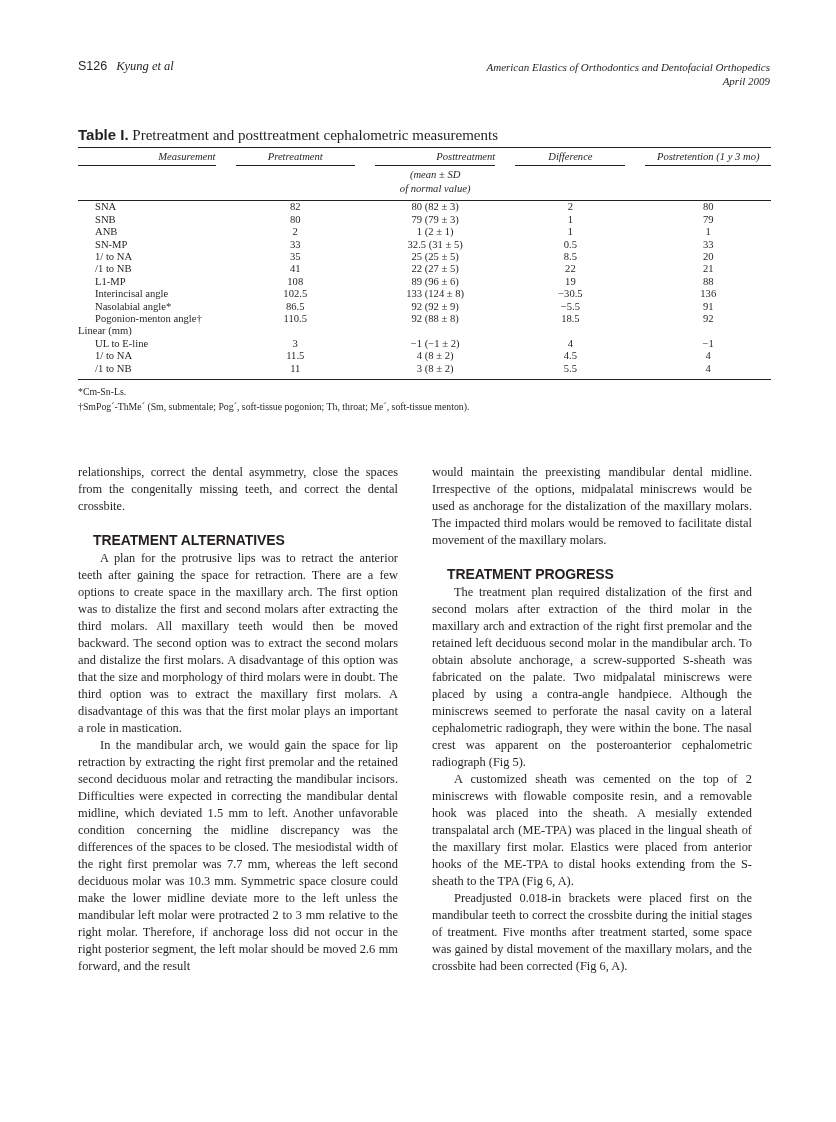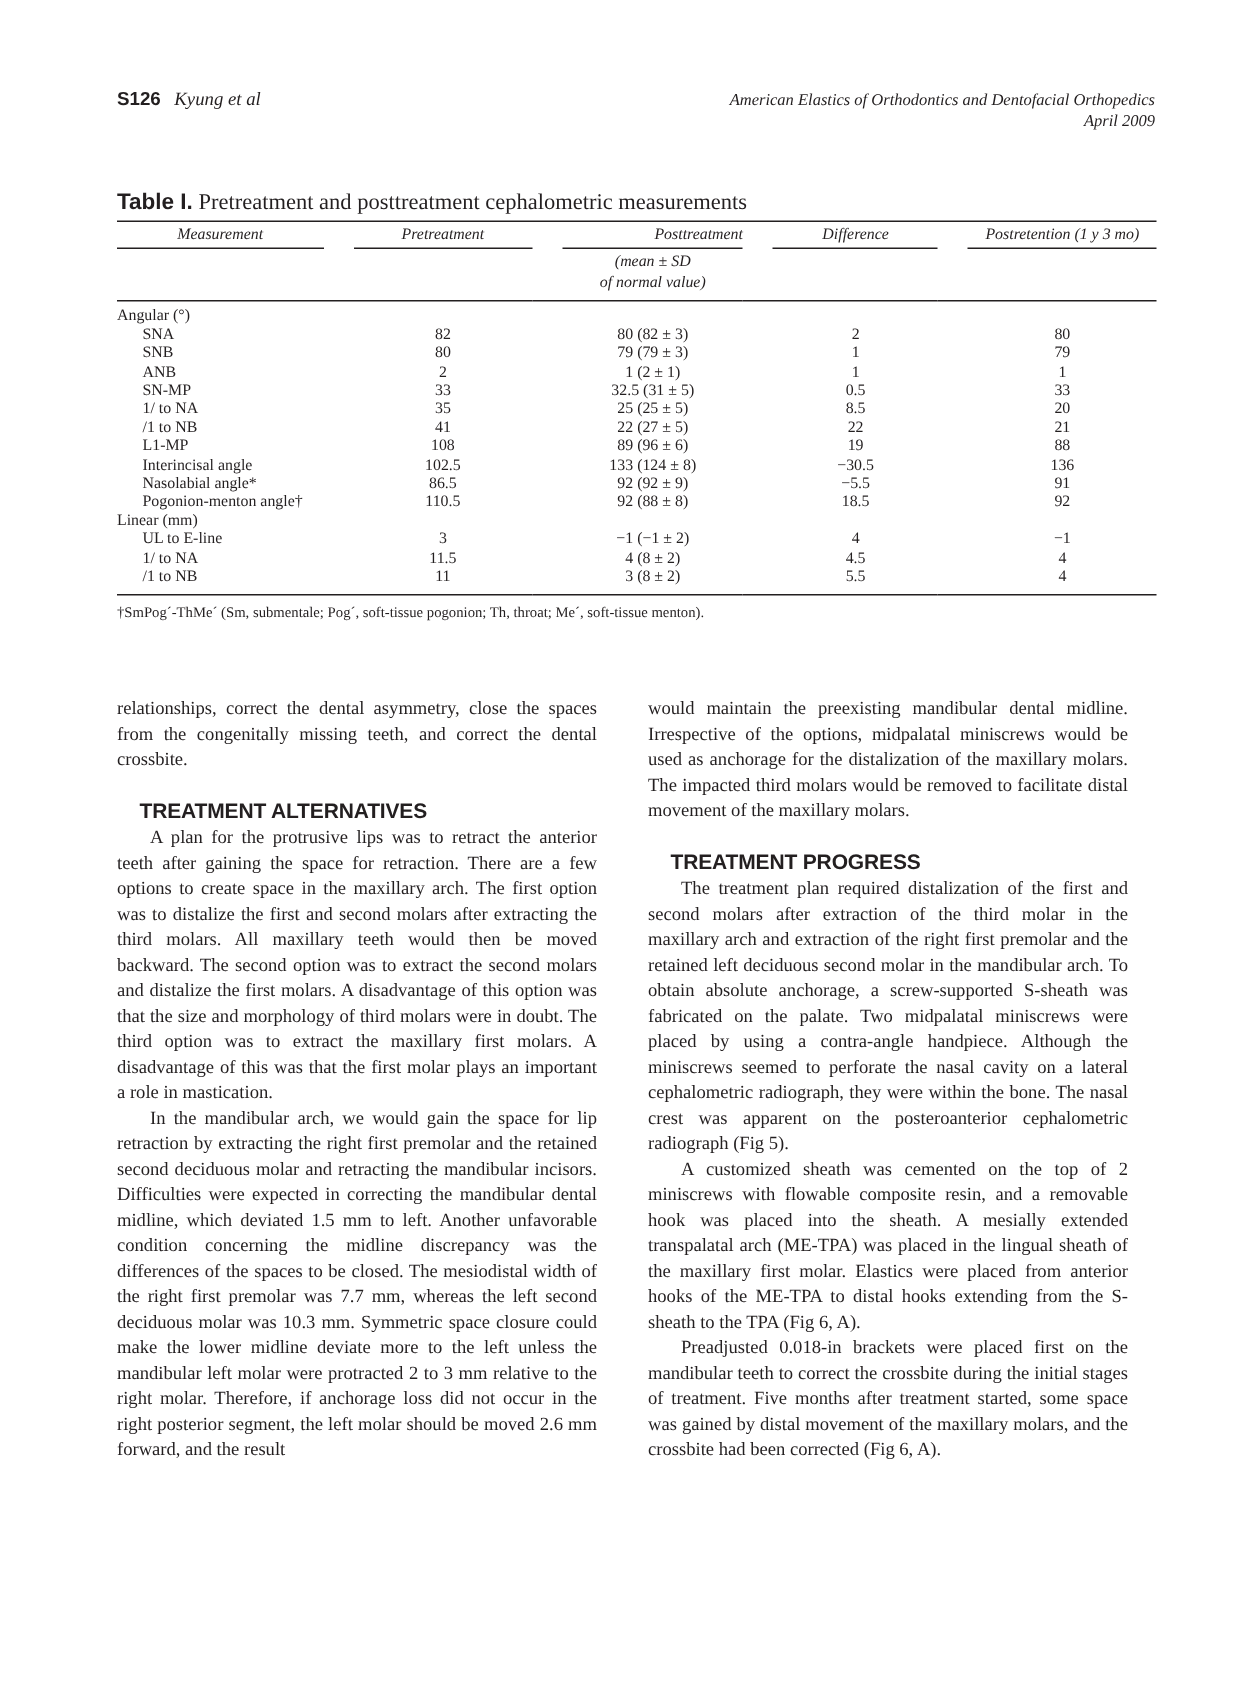--- a/index.html
+++ b/index.html
@@ -1,32 +1,32 @@
 <!DOCTYPE html>
 <html><head>
 <meta charset="utf-8">
 <style>
   html, body { margin: 0; padding: 0; background: #ffffff; }
   body { width: 836px; height: 1122px; position: relative; overflow: hidden; color: #231f20; font-family: "Liberation Serif", serif; }
 
   .running-head { position: absolute; top: 59px; left: 78px; right: 66px; height: 40px; }
   .rh-left { position: absolute; left: 0; top: 0; font-size: 12.5px; }
-  .rh-page { font-family: "Liberation Sans", sans-serif; font-weight: bold; font-size: 12.5px; margin-right: 9px; }
+  .rh-page { font-family: "Liberation Sans", sans-serif; font-weight: normal; font-size: 12.5px; margin-right: 9px; }
   .rh-authors { font-style: italic; font-size: 12.5px; }
   .rh-right { position: absolute; right: 0; top: 1px; text-align: right; font-style: italic; font-size: 11px; line-height: 14px; }
 
   .table-block { position: absolute; top: 126px; left: 78px; width: 693px; }
   .table-caption { font-size: 15px; margin-bottom: 3px; white-space: nowrap; }
   .table-caption .lbl { font-family: "Liberation Sans", sans-serif; font-weight: bold; }
   .rule-top { border-top: 1.2px solid #231f20; }
   table { border-collapse: collapse; width: 100%; font-size: 10.6px; line-height: 12.4px; }
   thead th { font-weight: normal; font-style: italic; padding: 0; }
   .hdr-row th { padding-top: 3px; padding-bottom: 2px; }
   .hdr-cell { display: block; border-bottom: 1px solid #231f20; padding-bottom: 2px; }
-  .col-meas { width: 155px; text-align: center; }
+  .col-meas { width: 155px; text-align: right; }
   .col-pre { width: 135px; }
   .col-post { width: 135px; text-align: right; }
   .col-diff { width: 126px; }
   .col-ret { width: 142px; }
   .gap-l { padding-left: 20px !important; }
   .sub-row th { font-size: 10.6px; line-height: 14px; }
   .head-bottom td { border-bottom: 1.2px solid #231f20; height: 4px; padding: 0; }
   tbody td { padding: 0; text-align: center; }
   tbody td.m { text-align: left; }
   tbody td.m.ind { padding-left: 17px; }
@@ -92,23 +92,20 @@
           <th></th>
         <th class="gap-l">of normal value)</th>
         <th></th>
           <th></th>
       </tr>
       <tr class="head-bottom">
           <td colspan="5"></td>
         </tr>
     </thead>
     <tbody>
-      <tr class="first-body">
-        <td class="m" colspan="5">Angular (°)</td>
-      </tr>
       <tr>
         <td class="m ind">SNA</td>
         <td class="gap-l">82</td>
         <td class="gap-l">80 (82 ± 3)</td>
         <td class="gap-l">2</td>
         <td class="gap-l">80</td>
       </tr>
       <tr>
         <td class="m ind">SNB</td>
         <td class="gap-l">80</td>
@@ -195,20 +192,21 @@
         <td class="gap-l">3 (8 ± 2)</td>
         <td class="gap-l">5.5</td>
         <td class="gap-l">4</td>
       </tr>
       <tr class="tbl-end">
           <td colspan="5"></td>
         </tr>
     </tbody>
   </table>
   <div class="footnotes">
+    <div>*Cm-Sn-Ls.</div>
     <div>†SmPog´-ThMe´ (Sm, submentale; Pog´, soft-tissue pogonion; Th, throat; Me´, soft-tissue menton).</div>
   </div>
 </div>
 
 <div class="col col-left">
   <p>relationships, correct the dental asymmetry, close the spaces from the congenitally missing teeth, and correct the dental crossbite.</p>
   <h3>TREATMENT ALTERNATIVES</h3>
   <p class="indent">A plan for the protrusive lips was to retract the anterior teeth after gaining the space for retraction. There are a few options to create space in the maxillary arch. The first option was to distalize the first and second molars after extracting the third molars. All maxillary teeth would then be moved backward. The second option was to extract the second molars and distalize the first molars. A disadvantage of this option was that the size and morphology of third molars were in doubt. The third option was to extract the maxillary first molars. A disadvantage of this was that the first molar plays an important a role in mastication.</p>
   <p class="indent">In the mandibular arch, we would gain the space for lip retraction by extracting the right first premolar and the retained second deciduous molar and retracting the mandibular incisors. Difficulties were expected in correcting the mandibular dental midline, which deviated 1.5 mm to left. Another unfavorable condition concerning the midline discrepancy was the differences of the spaces to be closed. The mesiodistal width of the right first premolar was 7.7 mm, whereas the left second deciduous molar was 10.3 mm. Symmetric space closure could make the lower midline deviate more to the left unless the mandibular left molar were protracted 2 to 3 mm relative to the right molar. Therefore, if anchorage loss did not occur in the right posterior segment, the left molar should be moved 2.6 mm forward, and the result</p>
 </div>

